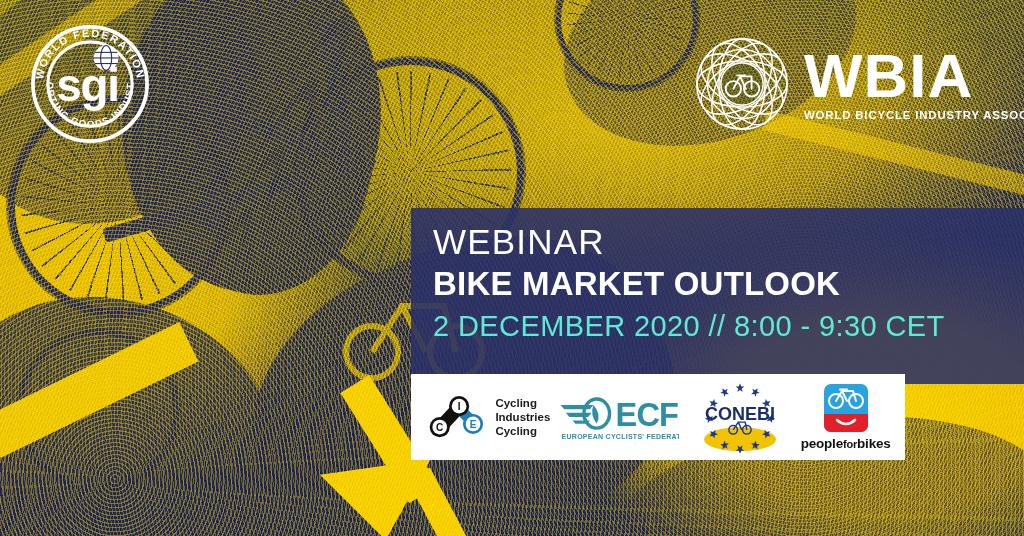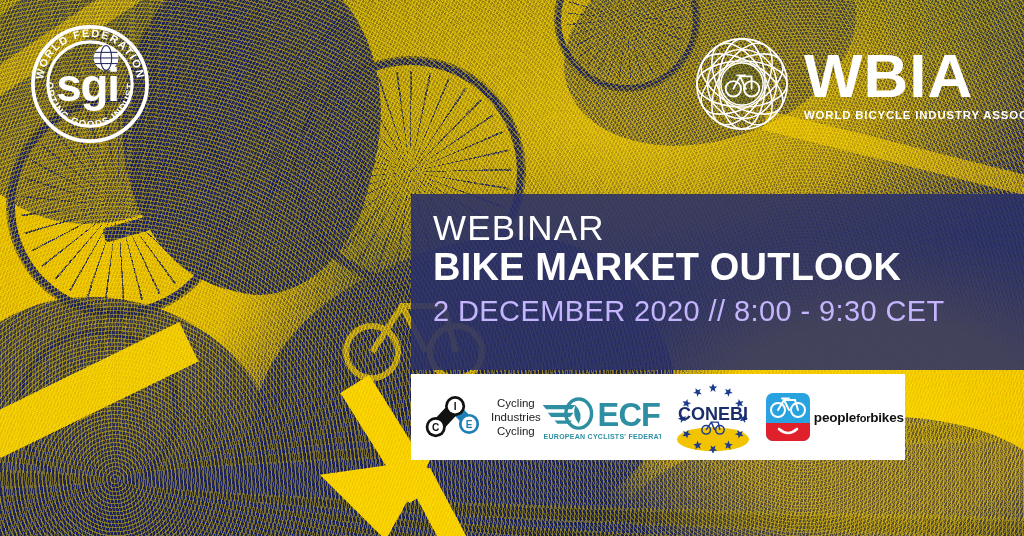--- a/index.html
+++ b/index.html
@@ -155,48 +155,49 @@
     font-weight: 700;
     letter-spacing: 0.85px;
     margin-top: 5px;
     white-space: nowrap;
     font-family: "Liberation Sans", sans-serif;
   }
 
   
   .text-panel {
     position: absolute;
-    left: 411px; top: 194px;
+    left: 411px; top: 208px;
     width: 613px; height: 176px;
     background: rgba(42,48,104,0.88);
     box-sizing: border-box;
     padding: 16px 0 0 22px;
     color: #ffffff;
   }
   .t-webinar {
     font-size: 35px;
     font-weight: 400;
     letter-spacing: 1.2px;
     line-height: 1.02;
     color: #ffffff;
   }
   .t-title {
-    font-size: 38px;
+    font-size: 33px;
     font-weight: 700;
     letter-spacing: 0.2px;
     line-height: 1.12;
+    margin-top: 6px;
     color: #ffffff;
   }
   .t-title .l2 { display: block; }
   .t-date {
     font-size: 29px;
     font-weight: 400;
     letter-spacing: 0.4px;
     margin-top: 7px;
-    color: #c4b5fd;
+    color: #5eead4;
   }
 
   
   .logo-bar {
     position: absolute;
     left: 411px; top: 374px;
     width: 494px; height: 86px;
     background: #ffffff;
     display: flex;
     align-items: center;
@@ -204,35 +205,34 @@
     box-sizing: border-box;
     padding: 0 10px;
   }
   .logo-slot { display: flex; align-items: center; }
 
   
   .cie { display: flex; align-items: center; gap: 8px; }
   .cie-mark { width: 62px; height: 48px; }
   .cie-words {
     font-size: 11.5px;
-    font-weight: 400;
+    font-weight: 700;
     line-height: 1.22;
     color: #1b1b1b;
     font-family: "Liberation Sans", sans-serif;
-    text-align: center;
   }
 
   
   .conebi { width: 104px; height: 72px; }
 
   
   .ecf { width: 120px; height: 56px; }
 
   
-  .pfb { display: flex; flex-direction: row; align-items: center; gap: 3px; }
+  .pfb { display: flex; flex-direction: column; align-items: center; gap: 3px; }
   .pfb-mark { width: 46px; height: 50px; }
   .pfb-word {
     font-size: 13.5px;
     color: #111111;
     font-weight: 700;
     letter-spacing: -0.2px;
     font-family: "Liberation Sans", sans-serif;
   }
   .pfb-word .mid { font-size: 11px; font-weight: 700; }
 </style>

